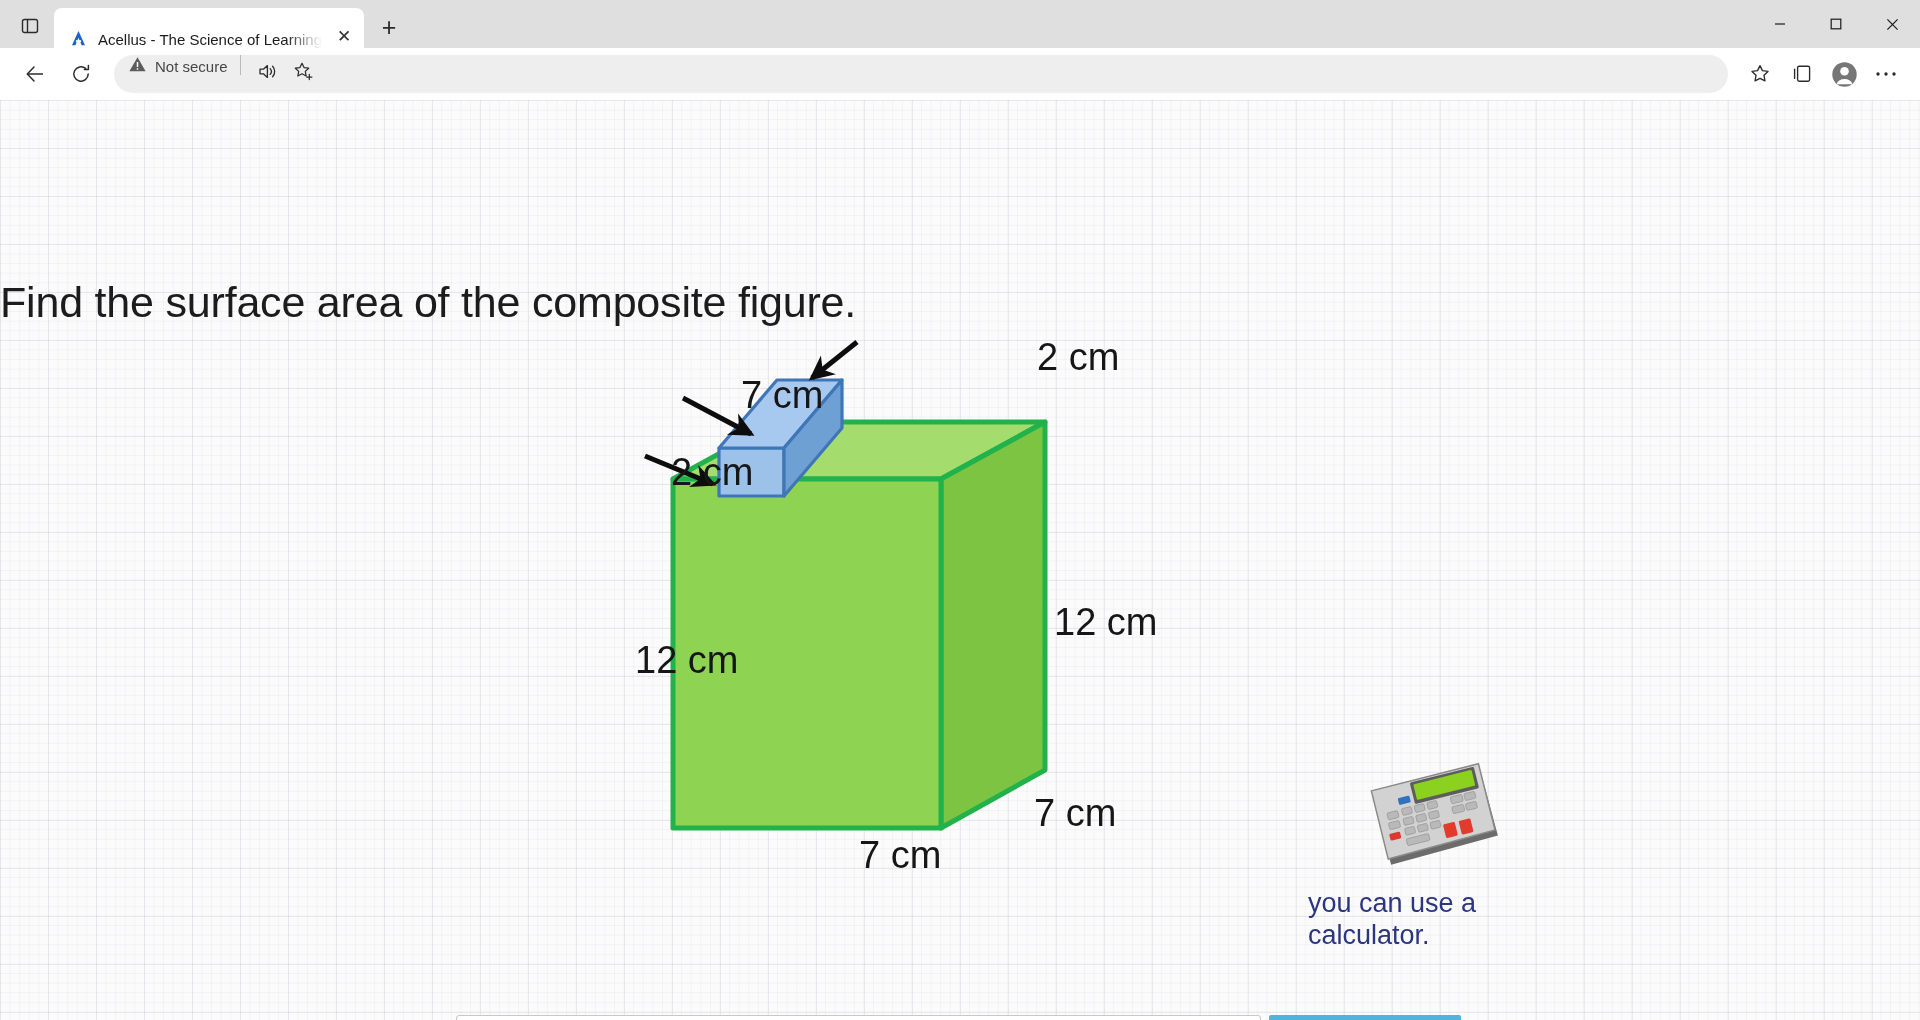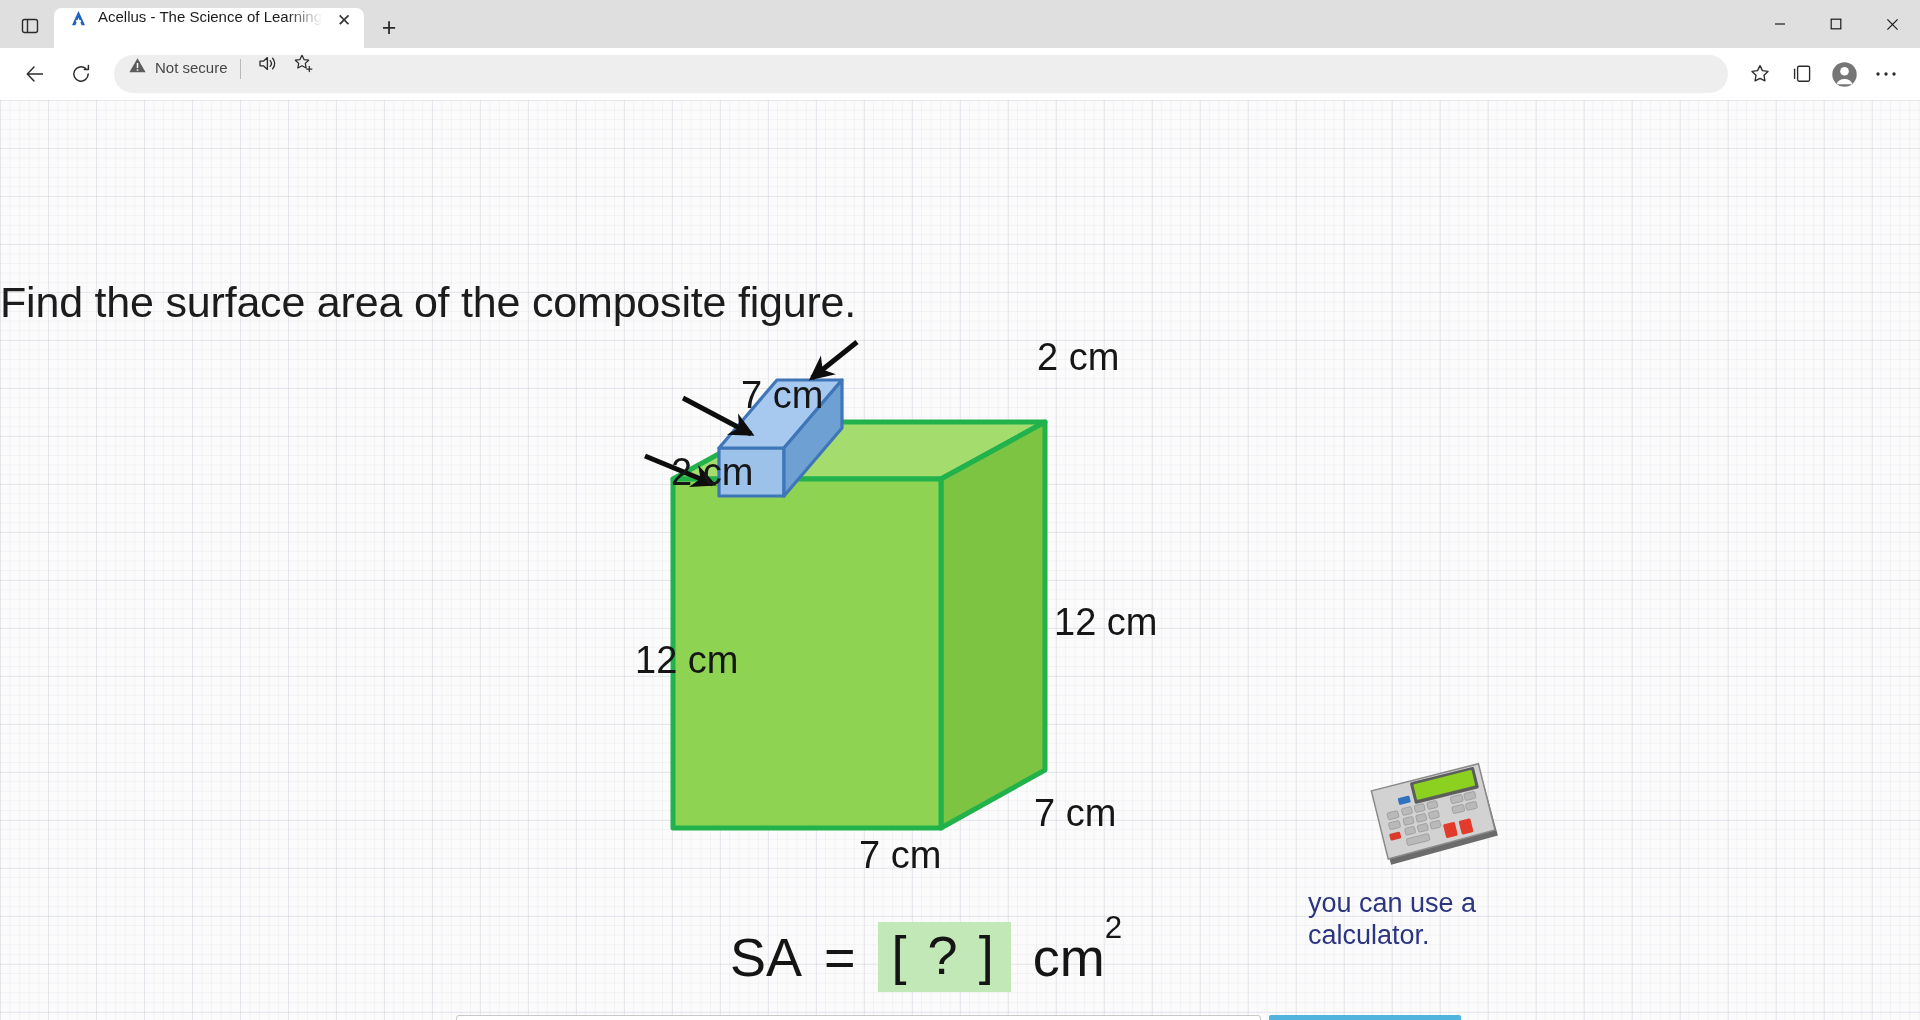--- a/index.html
+++ b/index.html
@@ -41,21 +41,21 @@
     border-radius: 4px;
   }
 
   #browser-tab {
     height: 40px;
     min-width: 300px;
     max-width: 320px;
     background: #ffffff;
     border-radius: 8px 8px 0 0;
     display: flex;
-    align-items: flex-start;
+    align-items: flex-end;
     padding: 0 8px 0 14px;
     gap: 10px;
     position: relative;
   }
 
   #tab-favicon {
     width: 20px;
     height: 20px;
     flex: 0 0 20px;
     display: flex;
@@ -134,22 +134,22 @@
     border-radius: 6px;
     flex: 0 0 42px;
   }
 
   #address-box {
     flex: 1;
     height: 38px;
     background: #eeeeee;
     border-radius: 19px;
     display: flex;
-    align-items: flex-end;
-    padding: 14px 14px;
+    align-items: flex-start;
+    padding: 0 14px;
     margin: 0 8px;
     gap: 10px;
     min-width: 0;
   }
 
   #security-chip {
     display: flex;
     align-items: center;
     gap: 8px;
     flex: 0 0 auto;
@@ -467,26 +467,20 @@
 
       <span class="dim-label" id="label-top-2cm">2 cm</span>
       <span class="dim-label" id="label-7cm-top">7 cm</span>
       <span class="dim-label" id="label-2cm-left">2 cm</span>
       <span class="dim-label" id="label-12cm-right">12 cm</span>
       <span class="dim-label" id="label-12cm-left">12 cm</span>
       <span class="dim-label" id="label-7cm-right">7 cm</span>
       <span class="dim-label" id="label-7cm-bottom">7 cm</span>
     </div>
 
-    <div id="sa-equation">
-      <span>SA</span>
-      <span>=</span>
-      <span id="sa-blank">[ ? ]</span>
-      <span id="sa-unit"><span>cm</span><sup>2</sup></span>
-    </div>
 
     <div id="calculator-block">
       <span>
         <svg id="calculator-icon" width="152" height="112" viewBox="0 0 152 112" aria-hidden="true">
           <g transform="rotate(-9 76 56)">
 
             <path d="M22,22 L132,12 L140,86 L30,98 Z" fill="#6b6b6b"></path>
             <path d="M22,22 L132,12 L138,80 L28,92 Z" fill="#d2d2d2" stroke="#8a8a8a" stroke-width="1.5"></path>
 
             <rect x="62" y="17" width="66" height="22" rx="1.5" fill="#5d5d5d" transform="rotate(-5 95 28)"></rect>

